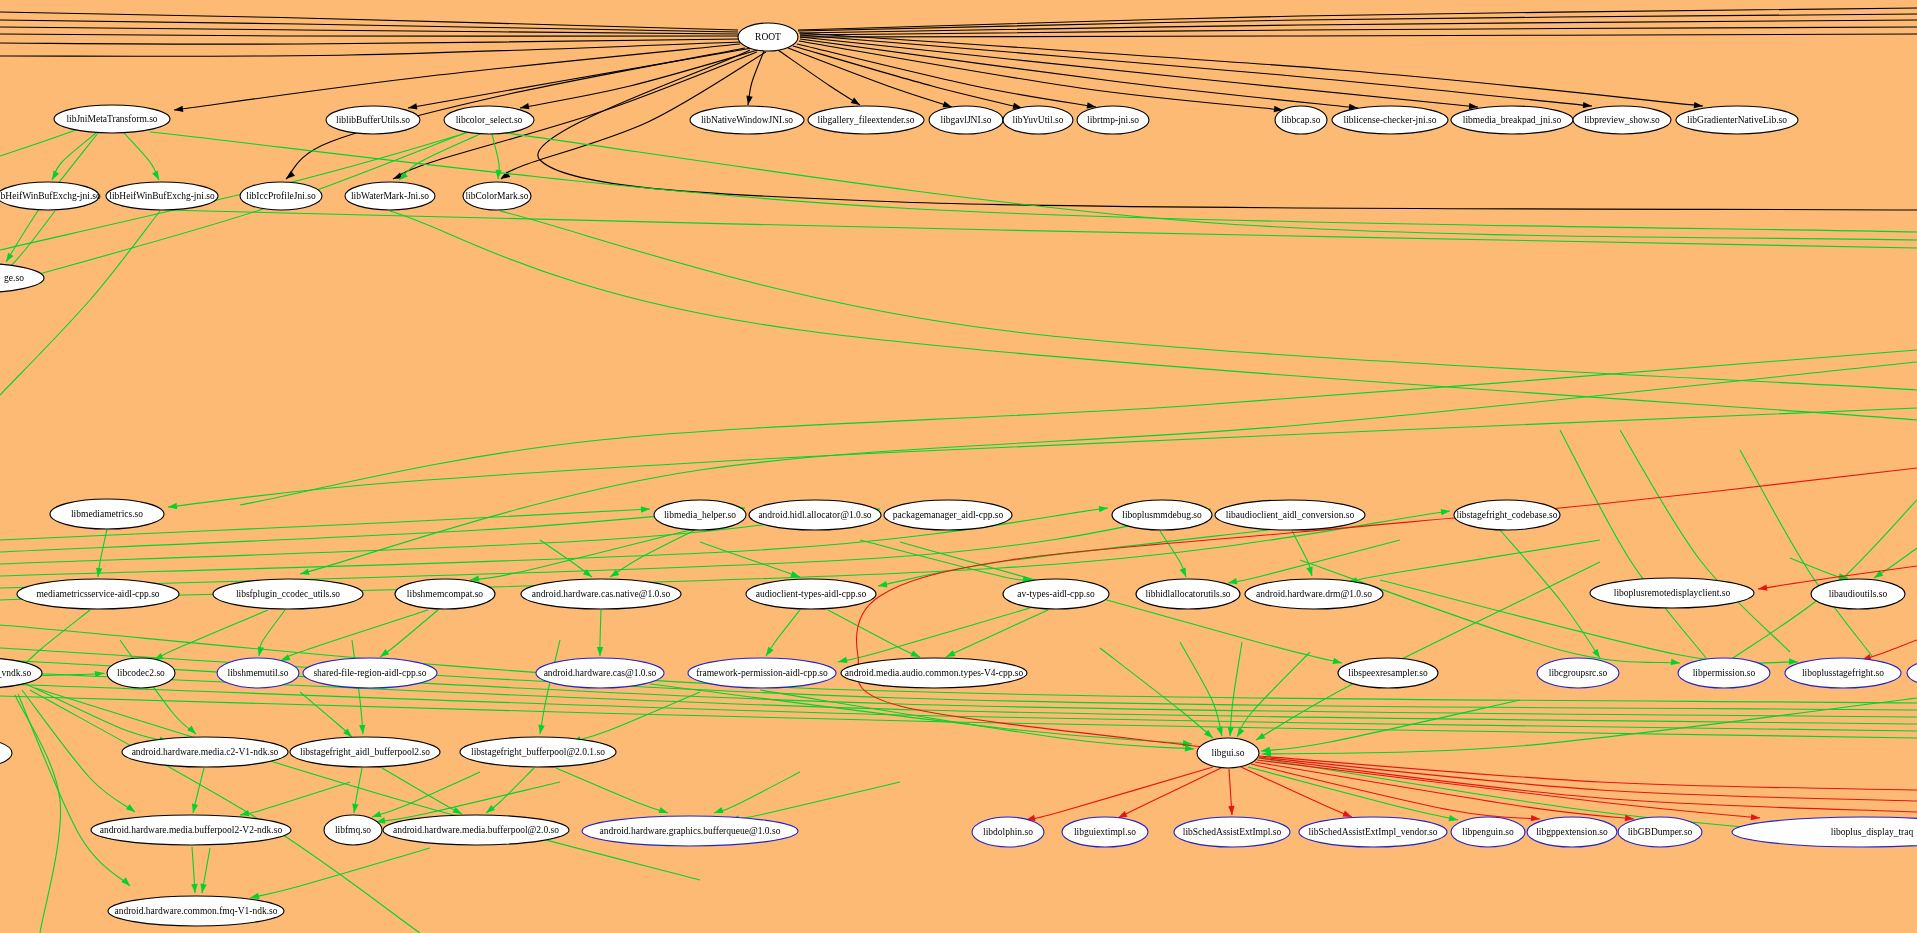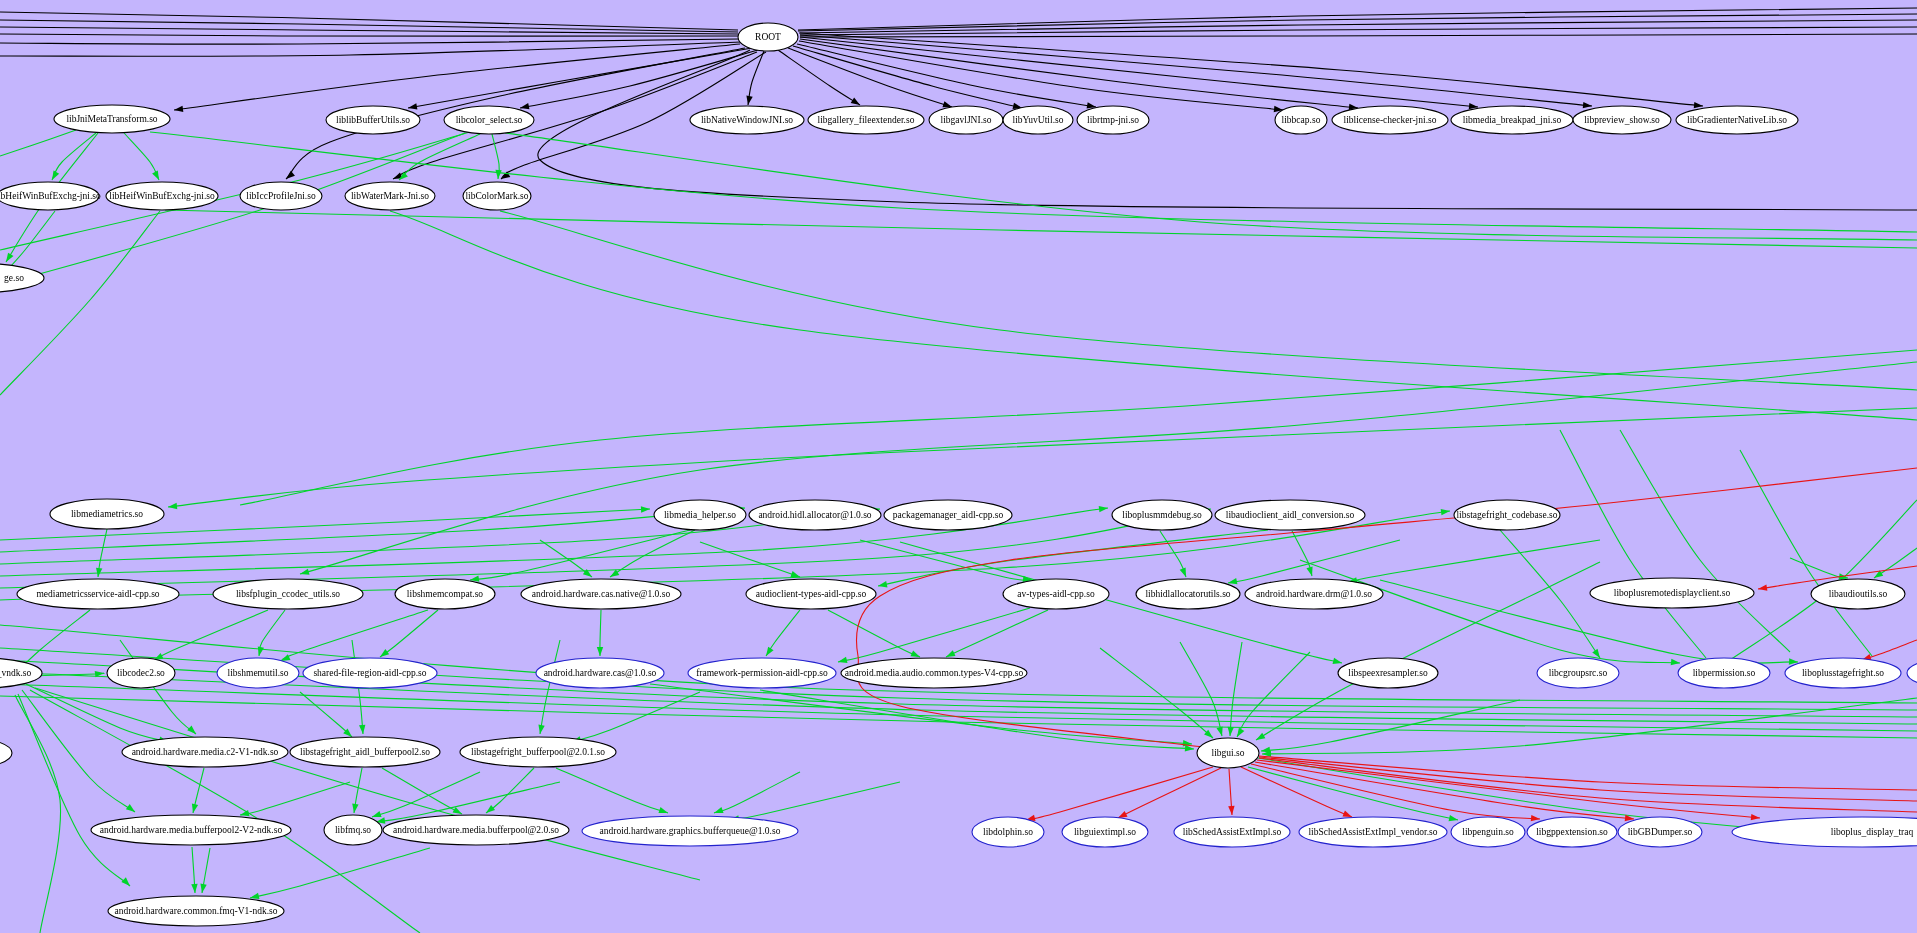--- a/index.html
+++ b/index.html
@@ -1,16 +1,16 @@
 <!DOCTYPE html>
 <html><head>
 <meta charset="utf-8">
 <style>
   html,body{margin:0;padding:0;background:#ffffff;overflow:hidden;}
-  .canvas{position:relative;width:1917px;height:933px;background:#c4b5fd;text-decoration:underline;}
+  .canvas{position:relative;width:1917px;height:933px;background:#fdba74;text-decoration:underline;}
   svg{display:block;}
   .node-label{font-family:"Liberation Serif","DejaVu Serif",serif;fill:#000;}
 </style>
 </head>
 <body>
 
 <div class="canvas">
   <svg id="graph-svg" xmlns="http://www.w3.org/2000/svg" width="1917" height="933" viewBox="0 0 1917 933">
       <g>
         <path d="M740,44 C688.3,49.3 524.3,65.0 430,76 C335.7,87.0 216.7,104.3 174,110" fill="none" stroke="#000000" stroke-width="1.1"></path>

